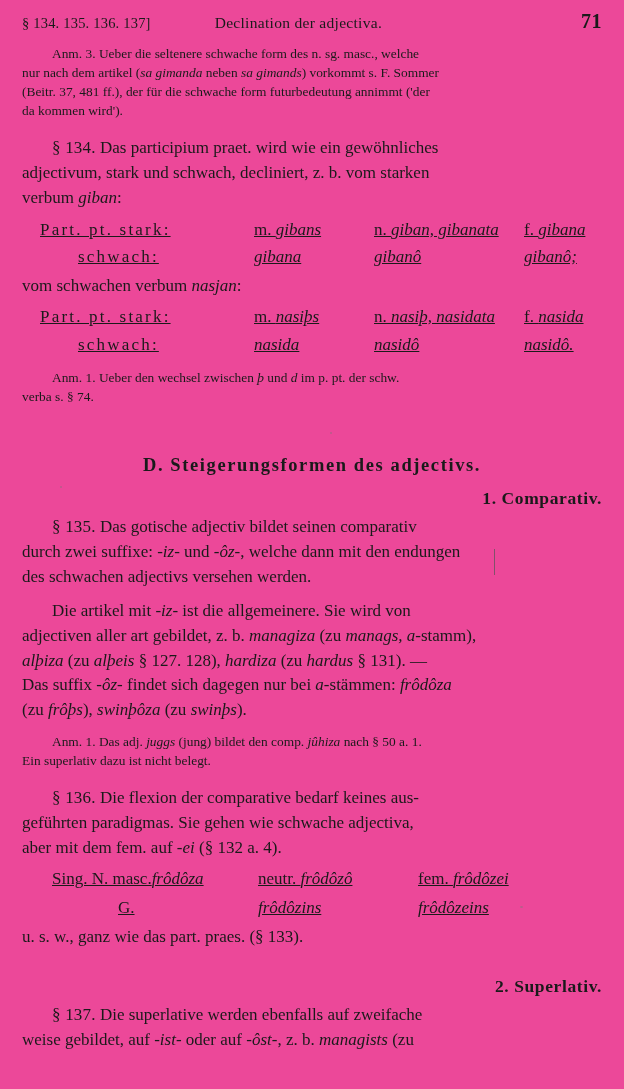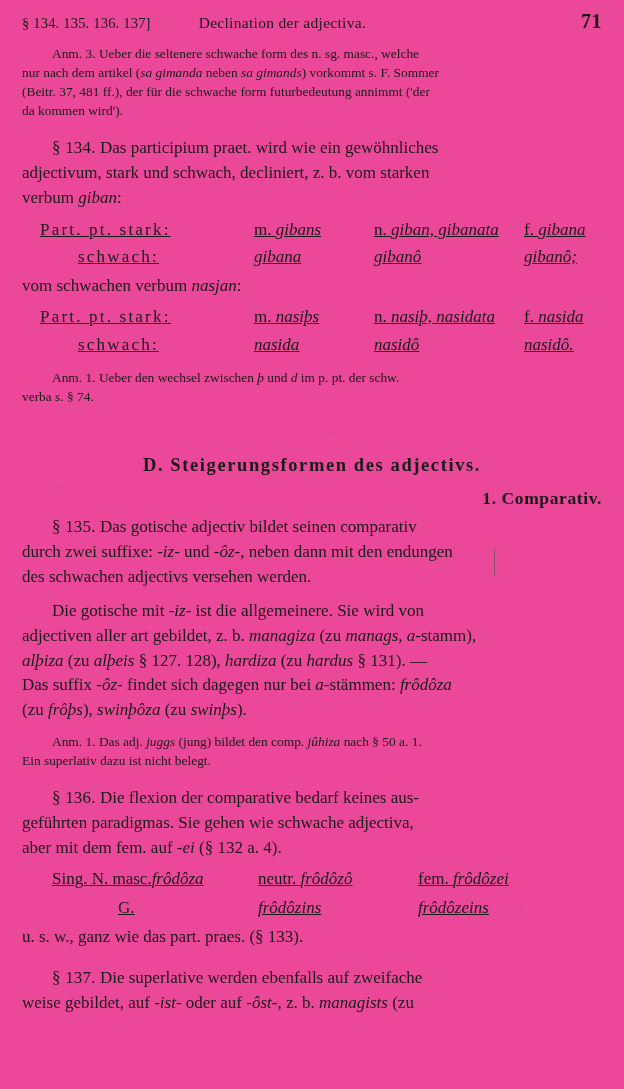--- a/index.html
+++ b/index.html
@@ -34,21 +34,21 @@
     align-items: baseline;
   }
   .rh-left {
     font-size: 14.5px;
     letter-spacing: .2px;
     white-space: nowrap;
   }
   .rh-center {
     flex: 1;
     text-align: left;
-    padding-left: 48px;
+    padding-left: 64px;
     font-size: 15.5px;
     letter-spacing: .3px;
     white-space: nowrap;
   }
   .rh-page {
     font-size: 20px;
     font-weight: bold;
     letter-spacing: .5px;
   }
   
@@ -204,28 +204,28 @@
     </div>
 
     <div class="blockgap"></div>
 
     <h2 class="h-section">D. Steigerungsformen des adjectivs.</h2>
     <h3 class="h-sub">1. Comparativ.</h3>
 
     <div class="para">
       <span style="padding-left:30px"></span><span class="sec">§ 135.</span>
       <span>Das gotische adjectiv bildet seinen comparativ</span><br>
-      <span>durch zwei suffixe: </span><i>-iz-</i><span> und </span><i>-ôz-</i><span>, neben dann mit den endungen</span><br>
+      <span>durch zwei suffixe: </span><i>-iz-</i><span> und </span><i>-ôz-</i><span>, welche dann mit den endungen</span><br>
       <span>des schwachen adjectivs versehen werden.</span>
     </div>
 
     <div class="smallgap"></div>
 
     <div class="para">
-      <span style="padding-left:30px"></span><span>Die gotische mit </span><i>-iz-</i><span> ist die allgemeinere. Sie wird von</span><br>
+      <span style="padding-left:30px"></span><span>Die artikel mit </span><i>-iz-</i><span> ist die allgemeinere. Sie wird von</span><br>
       <span>adjectiven aller art gebildet, z. b. </span><i>managiza</i><span> (zu </span><i>manags, a-</i><span>stamm),</span><br>
       <i>alþiza</i><span> (zu </span><i>alþeis</i><span> § 127. 128), </span><i>hardiza</i><span> (zu </span><i>hardus</i><span> § 131). —</span><br>
       <span>Das suffix </span><i>-ôz-</i><span> findet sich dagegen nur bei </span><i>a-</i><span>stämmen: </span><i>frôdôza</i><br>
       <span>(zu </span><i>frôþs</i><span>), </span><i>swinþôza</i><span> (zu </span><i>swinþs</i><span>).</span>
     </div>
 
     <div class="smallgap"></div>
 
     <div class="note">
       <span class="ind"></span><span>Anm. 1.</span>
@@ -254,20 +254,21 @@
         <td><i>frôdôzins</i></td>
         <td><i>frôdôzeins</i></td>
       </tr>
     </tbody>
       </table>
 
     <div class="para">u. s. w., ganz wie das part. praes. (§ 133).</div>
 
     <div class="blockgap"></div>
 
+    <h3 class="h-sub">2. Superlativ.</h3>
 
     <div class="para">
       <span style="padding-left:30px"></span><span class="sec">§ 137.</span>
       <span>Die superlative werden ebenfalls auf zweifache</span><br>
       <span>weise gebildet, auf </span><i>-ist-</i><span> oder auf </span><i>-ôst-</i><span>, z. b. </span><i>managists</i><span> (zu</span>
     </div>
 
   </div>
 
   <div class="tick"></div>

